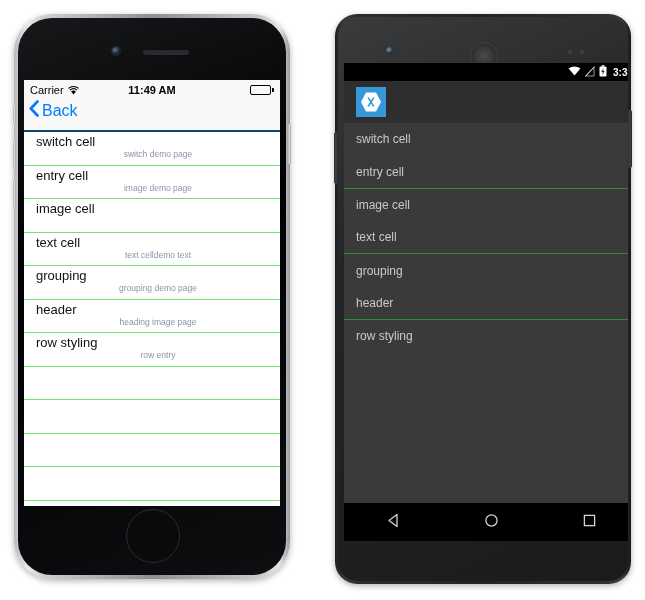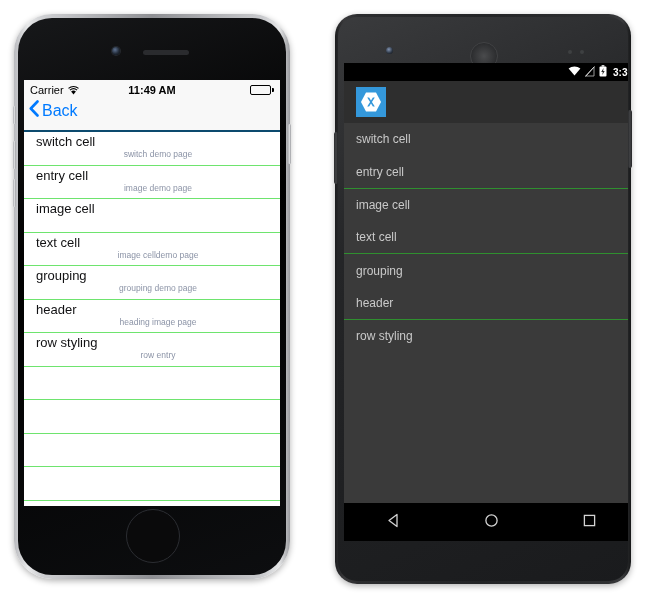--- a/index.html
+++ b/index.html
@@ -341,21 +341,21 @@
           </div>
           <div class="ios-row">
             <span class="t1">entry cell</span>
             <span class="t2">image demo page</span>
           </div>
           <div class="ios-row">
             <span class="t1">image cell</span>
           </div>
           <div class="ios-row">
             <span class="t1">text cell</span>
-            <span class="t2">image celldemo page</span>
+            <span class="t2">text celldemo text</span>
           </div>
           <div class="ios-row">
             <span class="t1">grouping</span>
             <span class="t2">grouping demo page</span>
           </div>
           <div class="ios-row">
             <span class="t1">header</span>
             <span class="t2">heading image page</span>
           </div>
           <div class="ios-row">

